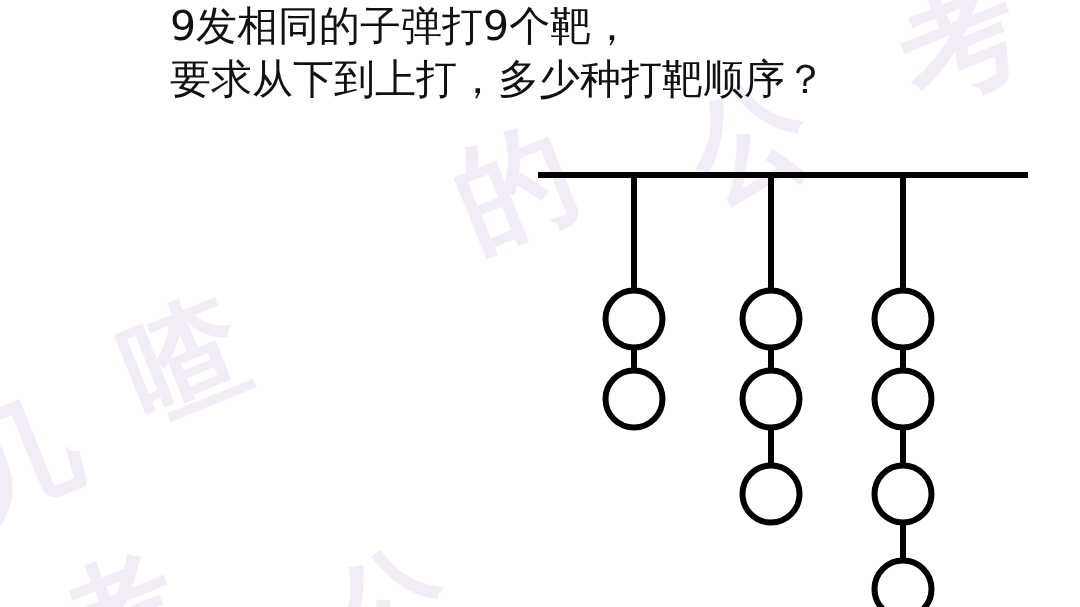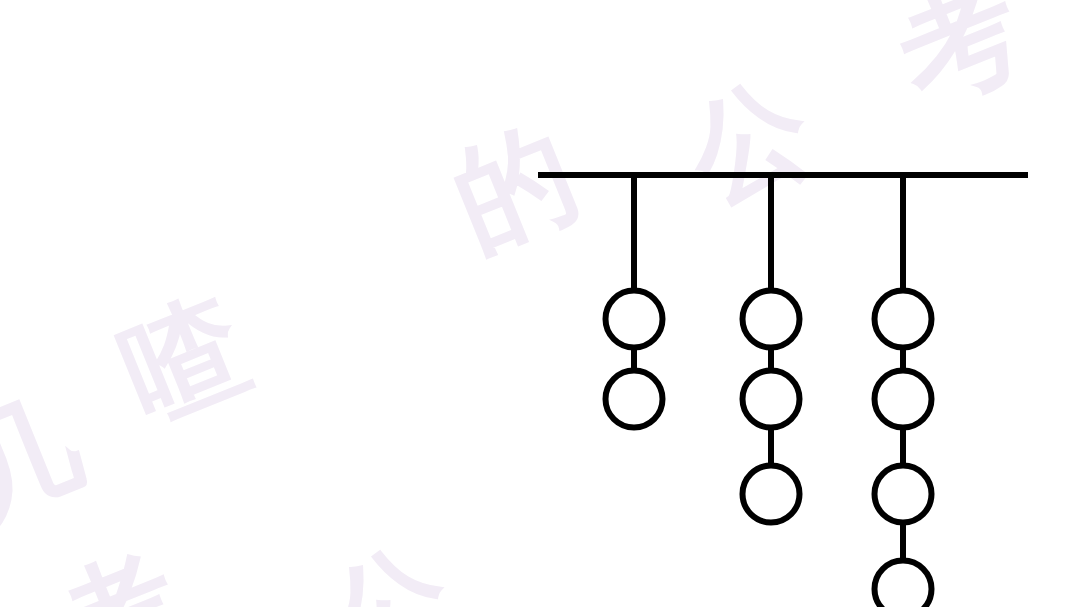--- a/index.html
+++ b/index.html
@@ -74,20 +74,24 @@
   <div class="watermark-layer">
     <span class="wm wm-1">考</span>
     <span class="wm wm-2">公</span>
     <span class="wm wm-3">的</span>
     <span class="wm wm-4">喳</span>
     <span class="wm wm-5">几</span>
     <span class="wm wm-6">公</span>
     <span class="wm wm-7">考</span>
   </div>
 
+  <div id="question">
+    <div class="q-line">9发相同的子弹打9个靶，</div>
+    <div class="q-line">要求从下到上打，多少种打靶顺序？</div>
+  </div>
 
   <svg id="diagram" viewBox="0 0 1080 607">
     <g id="diagram-shapes">
         <line x1="538" y1="175" x2="1028" y2="175" stroke="#000000" stroke-width="6" stroke-linecap="butt"></line>
         <line x1="634" y1="175" x2="634" y2="290.5" stroke="#000000" stroke-width="6" stroke-linecap="butt"></line>
         <circle cx="634" cy="319" r="28.5" fill="none" stroke="#000000" stroke-width="6"></circle>
         <line x1="634" y1="347.5" x2="634" y2="370.5" stroke="#000000" stroke-width="6" stroke-linecap="butt"></line>
         <circle cx="634" cy="399" r="28.5" fill="none" stroke="#000000" stroke-width="6"></circle>
         <line x1="771" y1="175" x2="771" y2="290.5" stroke="#000000" stroke-width="6" stroke-linecap="butt"></line>
         <circle cx="771" cy="319" r="28.5" fill="none" stroke="#000000" stroke-width="6"></circle>

